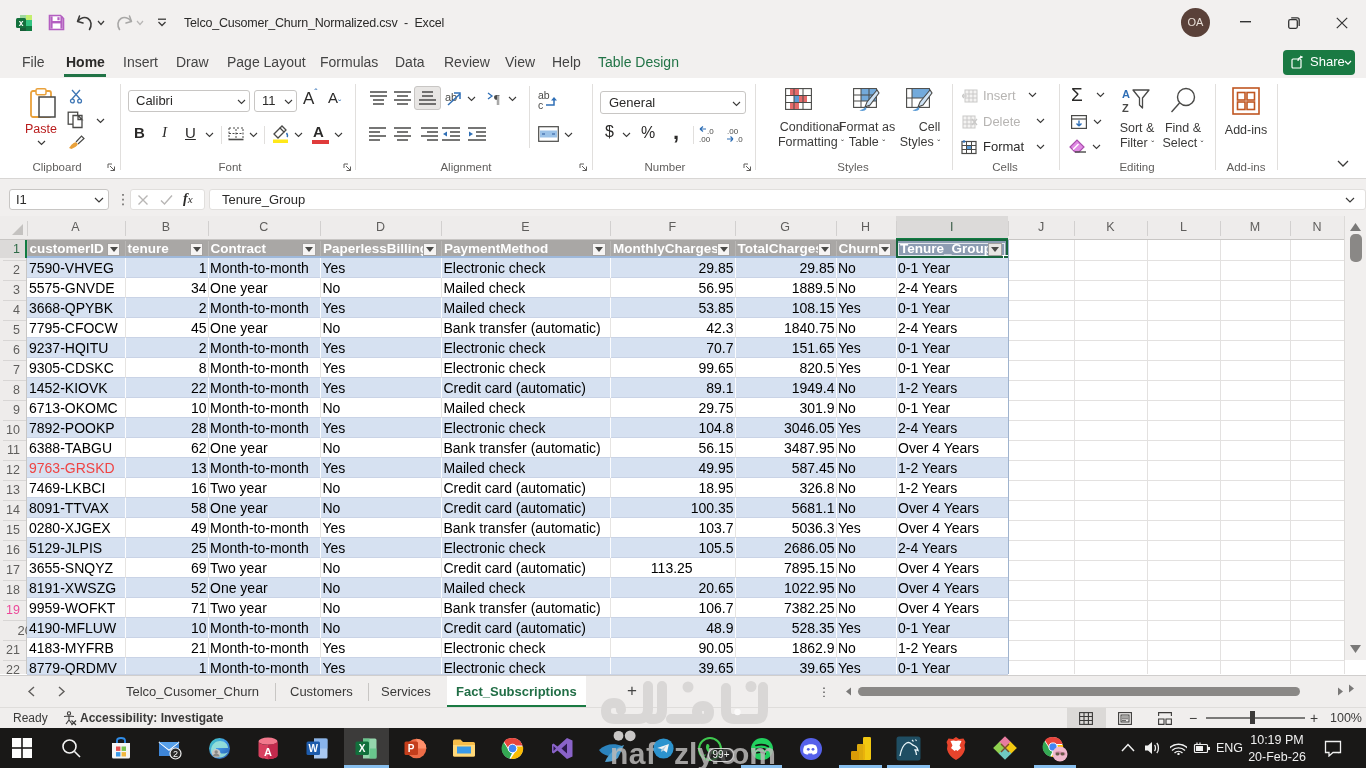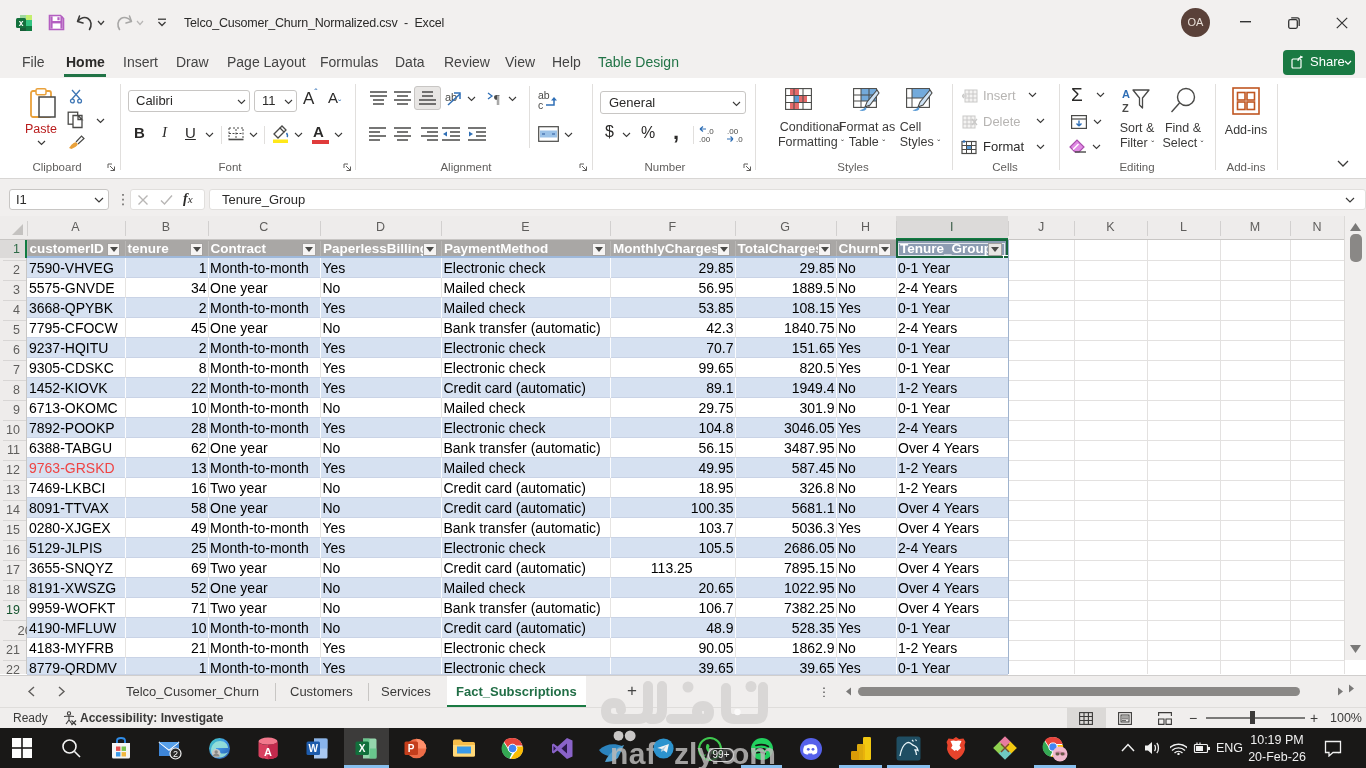--- a/index.html
+++ b/index.html
@@ -313,21 +313,21 @@
     <path d="M12.5 19 C10 21.5 9 21 6.5 22.5 C9.5 23.5 12 23 13.5 21" fill="#5b9bd5"></path>
   </svg>
   <div class="abs" style="left:867px;top:42px;transform:translateX(-50%);font-size:12.5px;color:#3b3a39;text-align:center;line-height:15px;">Format as<br>Table <span style="font-size:9px;">ˇ</span></div>
   <svg class="ico" style="left:906px;top:10px" width="28" height="24" viewBox="0 0 28 24">
     <rect x="0.6" y="0.6" width="22.8" height="18.8" fill="#fff" stroke="#4a4a48" stroke-width="1.1"></rect>
     <rect x="6" y="1" width="17" height="9" fill="#5b9bd5" opacity="0.85"></rect>
     <path d="M0.6 10 H23.4 M6 0.6 V19.4" stroke="#4a4a48" stroke-width="1"></path>
     <path d="M24 2 L14 14 L12 19 L17 17 L26 5 z" fill="#cfe3f5" stroke="#4a4a48" stroke-width="1.1"></path>
     <path d="M12.5 19 C10 21.5 9 21 6.5 22.5 C9.5 23.5 12 23 13.5 21" fill="#5b9bd5"></path>
   </svg>
-  <div class="abs" style="left:920px;top:42px;transform:translateX(-50%);font-size:12.5px;color:#3b3a39;text-align:left;line-height:15px;">Cell<br>Styles <span style="font-size:9px;">ˇ</span></div>
+  <div class="abs" style="left:920px;top:42px;transform:translateX(-50%);font-size:12.5px;color:#3b3a39;text-align:right;line-height:15px;">Cell<br>Styles <span style="font-size:9px;">ˇ</span></div>
 
   <svg class="ico" style="left:962px;top:11px" width="16" height="14" viewBox="0 0 16 14" opacity="0.45">
     <rect x="3" y="1" width="12" height="12" fill="#e8e6e4" stroke="#8a8886" stroke-width="1"></rect>
     <path d="M3 5 H15 M3 9 H15 M7 1 V13 M11 1 V13" stroke="#8a8886" stroke-width="1"></path>
     <path d="M0 7 L5 7 M2 5 L0 7 L2 9" stroke="#8a8886" stroke-width="1.2" fill="none"></path>
   </svg>
   <div class="abs" style="left:983px;top:10px;font-size:13px;color:#b6b4b2;">Insert</div>
   <svg class="ico" style="left:1028px;top:14px" width="9" height="6" viewBox="0 0 9 6">
       <path d="M1 1 L4.5 4.5 L8 1" fill="none" stroke="#3b3a39" stroke-width="1.1"></path>
     </svg>
@@ -485,21 +485,21 @@
 <div class="abs" style="left:0;top:287px;width:20px;text-align:right;font-size:12.5px;color:#5f5e5c;">14</div>
 <div class="abs" style="left:3px;top:284px;width:23px;height:1px;background:#d8d6d5"></div>
 <div class="abs" style="left:0;top:307px;width:20px;text-align:right;font-size:12.5px;color:#5f5e5c;">15</div>
 <div class="abs" style="left:3px;top:304px;width:23px;height:1px;background:#d8d6d5"></div>
 <div class="abs" style="left:0;top:327px;width:20px;text-align:right;font-size:12.5px;color:#5f5e5c;">16</div>
 <div class="abs" style="left:3px;top:324px;width:23px;height:1px;background:#d8d6d5"></div>
 <div class="abs" style="left:0;top:347px;width:20px;text-align:right;font-size:12.5px;color:#5f5e5c;">17</div>
 <div class="abs" style="left:3px;top:344px;width:23px;height:1px;background:#d8d6d5"></div>
 <div class="abs" style="left:0;top:367px;width:20px;text-align:right;font-size:12.5px;color:#5f5e5c;">18</div>
 <div class="abs" style="left:3px;top:364px;width:23px;height:1px;background:#d8d6d5"></div>
-<div class="abs" style="left:0;top:387px;width:20px;text-align:right;font-size:12.5px;color:#14532d;">19</div>
+<div class="abs" style="left:0;top:387px;width:20px;text-align:right;font-size:12.5px;color:#ec4899;">19</div>
 <div class="abs" style="left:3px;top:384px;width:23px;height:1px;background:#d8d6d5"></div>
 <div class="abs" style="left:12px;top:407px;width:20px;text-align:right;font-size:13px;color:#5f5e5c;">20</div>
 <div class="abs" style="left:3px;top:404px;width:23px;height:1px;background:#d8d6d5"></div>
 <div class="abs" style="left:0;top:427px;width:20px;text-align:right;font-size:12.5px;color:#5f5e5c;">21</div>
 <div class="abs" style="left:3px;top:424px;width:23px;height:1px;background:#d8d6d5"></div>
 <div class="abs" style="left:0;top:447px;width:20px;text-align:right;font-size:12.5px;color:#5f5e5c;">22</div>
 <div class="abs" style="left:3px;top:444px;width:23px;height:1px;background:#d8d6d5"></div>
 <div class="abs" style="left:1008px;top:24px;width:1px;height:434px;background:#e3e1e0"></div>
 <div class="abs" style="left:1074px;top:24px;width:1px;height:434px;background:#e3e1e0"></div>
 <div class="abs" style="left:1147px;top:24px;width:1px;height:434px;background:#e3e1e0"></div>

